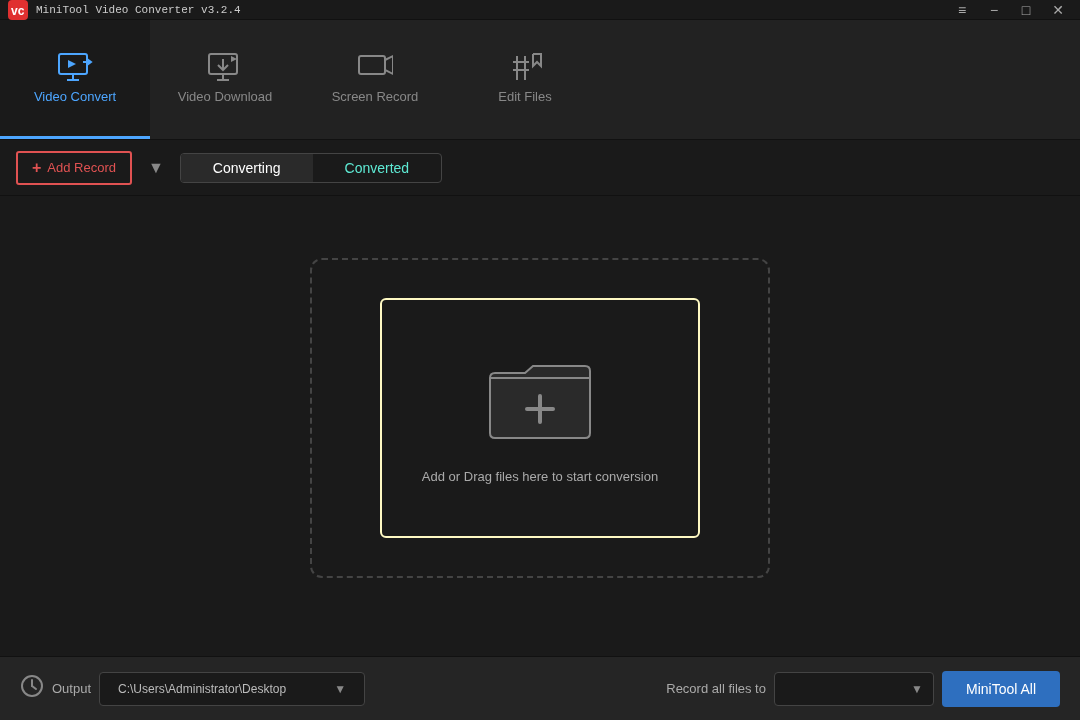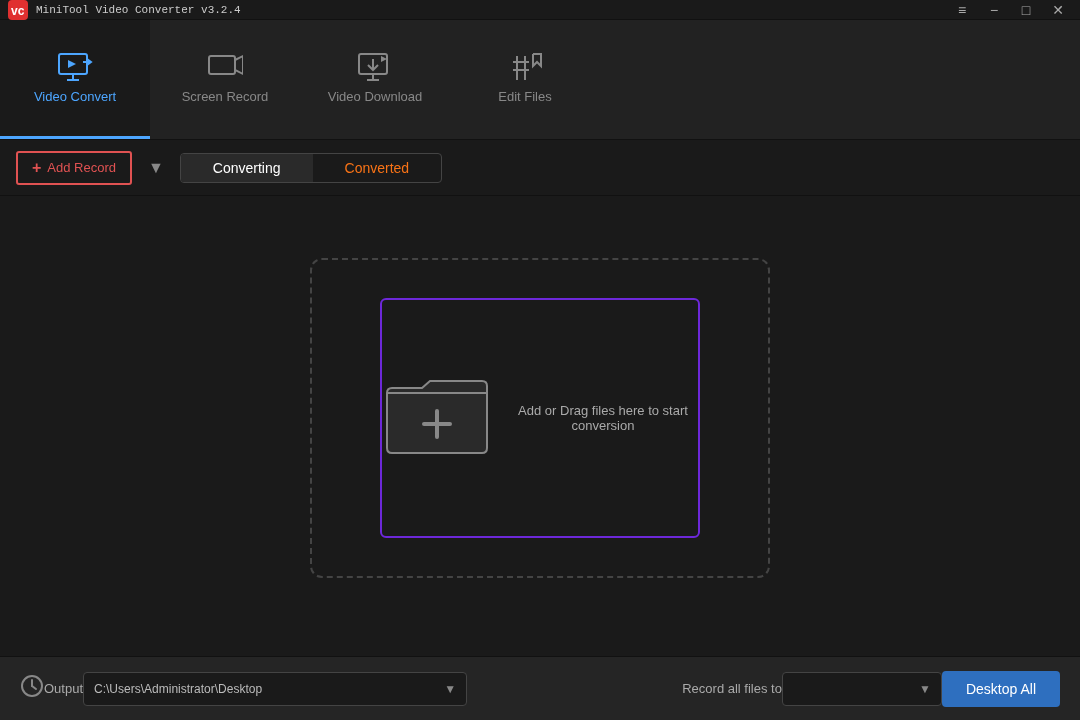--- a/index.html
+++ b/index.html
@@ -129,21 +129,21 @@
       border: 1px solid #444;
       border-radius: 4px;
       overflow: hidden;
     }
     .tab-btn {
       padding: 6px 32px;
       font-size: 14px;
       cursor: pointer;
       border: none;
       background: transparent;
-      color: #f97316;
+      color: #5eead4;
       font-weight: 500;
     }
     .tab-btn.active {
       background: #2a2a2a;
       color: #fff;
     }
 
     
     #main-content {
       height: calc(720px - 36px - 120px - 56px - 64px);
@@ -160,24 +160,24 @@
       border: 2px dashed #444;
       border-radius: 12px;
       display: flex;
       align-items: center;
       justify-content: center;
     }
 
     #drop-zone-inner {
       width: 320px;
       height: 240px;
-      border: 2px solid #6d28d9;
+      border: 2px solid #fef9c3;
       border-radius: 6px;
       display: flex;
-      flex-direction: row;
+      flex-direction: column;
       align-items: center;
       justify-content: center;
       gap: 16px;
       cursor: pointer;
       background: transparent;
     }
 
     #folder-icon-wrap {
       width: 120px;
       height: 100px;
@@ -197,39 +197,39 @@
       position: absolute;
       bottom: 0;
       left: 0;
       right: 0;
       height: 64px;
       background: #252525;
       border-top: 1px solid #111;
       display: flex;
       align-items: center;
       padding: 0 20px;
-      gap: 0;
+      gap: 8px;
     }
     #output-icon {
       font-size: 22px;
       color: #888;
     }
     #output-label {
       color: #aaa;
       font-size: 13px;
       white-space: nowrap;
     }
     #output-path-wrap {
       display: flex;
       align-items: center;
       background: #1a1a1a;
       border: 1px solid #444;
       border-radius: 4px;
-      padding: 0 10px;
-      width: 384px;
+      padding: 0 18px;
+      width: 266px;
       height: 34px;
     }
     #output-path {
       flex: 1;
       font-size: 12px;
       color: #bbb;
       white-space: nowrap;
       overflow: hidden;
       text-overflow: ellipsis;
     }
@@ -315,39 +315,39 @@
 
         <line x1="26" y1="10" x2="34" y2="10" stroke="#4da6ff" stroke-width="2"></line>
         <polyline points="30,7 34,10 30,13" stroke="#4da6ff" stroke-width="2" fill="none"></polyline>
       </svg>
     </span>
     <span>Video Convert</span>
   </div>
   <div class="nav-item">
     <span class="nav-icon">
       <svg width="36" height="32" viewBox="0 0 36 32" fill="none">
+        <rect x="2" y="2" width="28" height="20" rx="2" stroke="#888" stroke-width="2" fill="none"></rect>
+        <line x1="16" y1="22" x2="16" y2="28" stroke="#888" stroke-width="2"></line>
+        <line x1="10" y1="28" x2="22" y2="28" stroke="#888" stroke-width="2"></line>
+        <line x1="16" y1="7" x2="16" y2="17" stroke="#888" stroke-width="2"></line>
+        <polyline points="11,13 16,18 21,13" stroke="#888" stroke-width="2" fill="none"></polyline>
+
+        <polygon points="24,4 24,10 30,7" fill="#888"></polygon>
+      </svg>
+    </span>
+    <span>Video Download</span>
+  </div>
+  <div class="nav-item">
+    <span class="nav-icon">
+      <svg width="36" height="32" viewBox="0 0 36 32" fill="none">
         <rect x="2" y="4" width="26" height="18" rx="2" stroke="#888" stroke-width="2" fill="none"></rect>
         <polygon points="28,8 36,4 36,22 28,18" stroke="#888" stroke-width="2" fill="none"></polygon>
       </svg>
     </span>
     <span>Screen Record</span>
-  </div>
-  <div class="nav-item">
-    <span class="nav-icon">
-      <svg width="36" height="32" viewBox="0 0 36 32" fill="none">
-        <rect x="2" y="2" width="28" height="20" rx="2" stroke="#888" stroke-width="2" fill="none"></rect>
-        <line x1="16" y1="22" x2="16" y2="28" stroke="#888" stroke-width="2"></line>
-        <line x1="10" y1="28" x2="22" y2="28" stroke="#888" stroke-width="2"></line>
-        <line x1="16" y1="7" x2="16" y2="17" stroke="#888" stroke-width="2"></line>
-        <polyline points="11,13 16,18 21,13" stroke="#888" stroke-width="2" fill="none"></polyline>
-
-        <polygon points="24,4 24,10 30,7" fill="#888"></polygon>
-      </svg>
-    </span>
-    <span>Video Download</span>
   </div>
   <div class="nav-item">
     <span class="nav-icon">
       <svg width="36" height="32" viewBox="0 0 36 32" fill="none">
 
         <line x1="18" y1="4" x2="18" y2="28" stroke="#888" stroke-width="2"></line>
         <line x1="10" y1="4" x2="10" y2="28" stroke="#888" stroke-width="2"></line>
         <line x1="6" y1="10" x2="22" y2="10" stroke="#888" stroke-width="2"></line>
         <line x1="6" y1="18" x2="22" y2="18" stroke="#888" stroke-width="2"></line>
 
@@ -403,14 +403,14 @@
   <span id="output-label">Output</span>
   <div id="output-path-wrap">
     <span id="output-path">C:\Users\Administrator\Desktop</span>
     <span id="path-dropdown-btn">▼</span>
   </div>
   <span id="convert-files-label">Record all files to</span>
   <div id="format-select-wrap">
     <span id="format-value"></span>
     <span id="format-dropdown-btn">▼</span>
   </div>
-  <button id="convert-all-btn">Desktop All</button>
+  <button id="convert-all-btn">MiniTool All</button>
 </div>
 
 </body></html>

